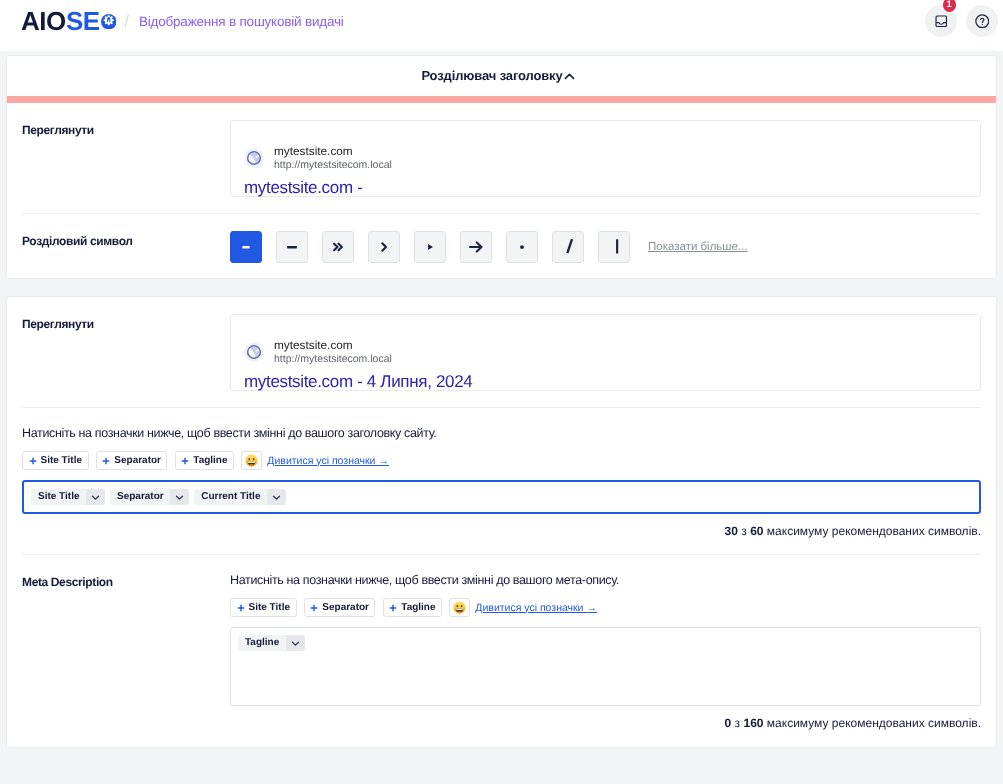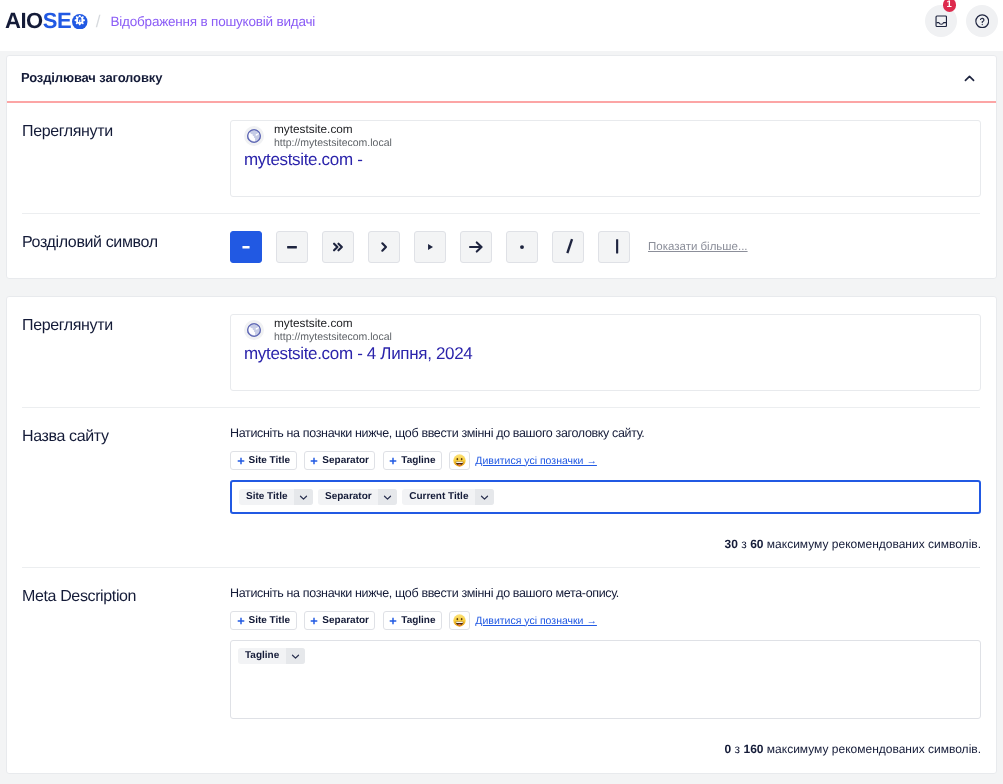--- a/index.html
+++ b/index.html
@@ -3,53 +3,53 @@
 <meta charset="utf-8">
 <style>
 *{box-sizing:border-box;margin:0;padding:0}
 html,body{width:1003px;height:784px;}
 body{font-family:"Liberation Sans",sans-serif;background:#f3f4f5;overflow:hidden;
   -webkit-font-smoothing:antialiased;text-rendering:geometricPrecision;transform:translateZ(0);}
 
 
 .topbar{height:51px;background:#fff;display:flex;align-items:center;padding:0 0 9px 5px;position:relative;}
 .logo{display:flex;align-items:center;}
-.logo-text{font-weight:bold;font-size:22px;letter-spacing:-0.45px;line-height:1;}
+.logo-text{font-weight:bold;font-size:26px;letter-spacing:-0.45px;line-height:1;margin-left:16px;}
 .logo-aio{color:#141b38}
 .logo-se{color:#2159e3}
 .logo-gear{width:15.5px;height:15.5px;margin-left:1px;display:block;position:relative;top:0.5px}
 .bc-slash{color:#d7dade;font-size:17px;margin:0 0 0 8px;font-weight:300;line-height:1}
 .bc-title{color:#8b5cf6;font-size:13.5px;letter-spacing:-0.2px;margin-left:10px}
 .top-right{position:absolute;right:5px;top:0;height:42px;display:flex;align-items:center;gap:9px}
 .circ-btn{width:32px;height:32px;border-radius:50%;background:#f0f1f3;display:flex;align-items:center;justify-content:center;position:relative;cursor:pointer}
 .ico-inbox{width:12.5px;height:12.5px}
 .ico-help{width:14.5px;height:14.5px}
 .badge{position:absolute;top:-7px;right:1px;width:13.5px;height:13.5px;border-radius:50%;background:#dd2a4d;color:#fff;font-size:9.5px;font-weight:bold;display:flex;align-items:center;justify-content:center;line-height:1}
 
 
 .card{background:#fff;border:1px solid #e8eaed;border-radius:3px;margin:4px 6px 17px 6px;}
-.card-head{height:47px;display:flex;align-items:center;padding:0 15px 2px 14px;border-bottom:2px solid #fca5a5;justify-content:space-between}
+.card-head{height:47px;display:flex;align-items:center;padding:0 15px 2px 14px;border-bottom:7px solid #fca5a5;justify-content:center}
 .card-title{font-size:13px;font-weight:bold;color:#141b38;letter-spacing:-0.13px}
 .chev{width:13px;height:13px;margin-right:5px;position:relative;top:1px}
 .row{display:flex;padding:17px 15px 17px 15px;position:relative}
 .row::after{content:"";position:absolute;left:15px;right:16px;bottom:0;height:1px;background:#eceef0}
 .row:last-child::after{display:none}
 .row:last-child{border-bottom:none}
 .row.seprow{padding-bottom:15px}
-.row-label{width:208px;flex:0 0 208px;font-size:16px;font-weight:normal;color:#141b38;letter-spacing:-0.37px;padding-top:3px}
+.row-label{width:208px;flex:0 0 208px;font-size:12px;font-weight:bold;color:#141b38;letter-spacing:-0.37px;padding-top:3px}
 .row-body{flex:1}
 
 
-.preview{border:1px solid #e8eaed;border-radius:3px;padding:1px 13px 0;background:#fff;height:77px}
+.preview{border:1px solid #e8eaed;border-radius:3px;padding:23px 13px 0;background:#fff;height:77px}
 .pv-head{display:flex;align-items:center;}
 .pv-fav{width:20px;height:20px;border-radius:50%;background:#f0f1f3;display:flex;align-items:center;justify-content:center;margin-right:10px;flex:0 0 20px}
 .globesvg{width:14px;height:14px;display:block}
 .pv-site{font-size:11.8px;color:#202124;line-height:14px;}
 .pv-url{font-size:10.5px;color:#5f6368;line-height:12px;margin-top:1px}
-.pv-title{font-size:17px;color:#2b24ab;line-height:21px;margin-top:0;font-weight:normal;letter-spacing:-0.33px}
+.pv-title{font-size:17px;color:#2b24ab;line-height:21px;margin-top:6px;font-weight:normal;letter-spacing:-0.33px}
 
 
 .seps{display:flex;align-items:center;gap:14px}
 .sep{width:32px;height:32px;border-radius:3px;border:1px solid #dfe1e6;background:#f3f4f5;color:#141b38;display:flex;align-items:center;justify-content:center;font-size:15px;cursor:pointer;line-height:1;position:relative}
 .sep.active{background:#2159e3;border-color:#2159e3;color:#fff}
 .sepsvg{width:30px;height:30px;display:block}
 .srt{position:absolute;width:1px;height:1px;overflow:hidden;clip:rect(0 0 0 0);font-style:normal}
 .showmore{margin-left:4px;font-size:11.5px;color:#8c8f9a;text-decoration:underline;cursor:pointer}
 
 
@@ -61,21 +61,21 @@
 .emojisvg{width:13px;height:13px;display:block}
 .alltags{font-size:10.5px;color:#2159e3;text-decoration:underline;cursor:pointer;margin-left:-2.3px;white-space:nowrap}
 
 
 .tokinput{border:2px solid #2159e3;border-radius:3px;padding:7px;margin-top:10px;height:34px;display:flex;flex-wrap:wrap;gap:5px;align-content:flex-start;background:#fff}
 .tokinput.big{height:79px;border:1px solid #dfe1e6}
 .token{display:flex;align-items:center;background:#f2f3f5;border-radius:3px;height:16px;font-size:10px;font-weight:bold;color:#141b38;overflow:hidden}
 .token .tname{padding:0 6.5px 0 7px;line-height:1}
 .token .tcar{width:19px;height:16px;background:#e6e8eb;display:flex;align-items:center;justify-content:center}
 .caret{width:9px;height:9px;display:block}
-.counter{text-align:right;font-size:12px;color:#141b38;margin-top:23px;line-height:14px}
+.counter{text-align:right;font-size:12px;color:#141b38;margin-top:10px;line-height:14px}
 .counter b{font-weight:bold}
 </style>
 </head>
 <body>
 
 <div class="topbar">
   <div class="logo">
     <span class="logo-text"><span class="logo-aio">AIO</span><span class="logo-se">SE</span></span>
     <svg class="logo-gear" viewBox="0 0 64 64">
       <circle cx="32" cy="32" r="32" fill="#2159e3"></circle>
@@ -220,21 +220,20 @@
             <div class="pv-site">mytestsite.com</div>
             <div class="pv-url">http://mytestsitecom.local</div>
           </span>
         </div>
         <div class="pv-title">mytestsite.com - 4 Липня, 2024</div>
       </div>
     </div>
   </div>
 
   <div class="row">
-    <div class="row-label">Назва сайту</div>
     <div class="row-body">
       <div class="hint">Натисніть на позначки нижче, щоб ввести змінні до вашого заголовку сайту.</div>
       <div class="tagbtns">
         <div class="tagbtn">
             <svg class="plus" viewBox="0 0 16 16">
               <path d="M8 1.4v13.2M1.4 8h13.2" stroke="#2159e3" stroke-width="2.9" stroke-linecap="butt"></path>
             </svg>
             <span>Site Title</span>
           </div>
         <div class="tagbtn">

